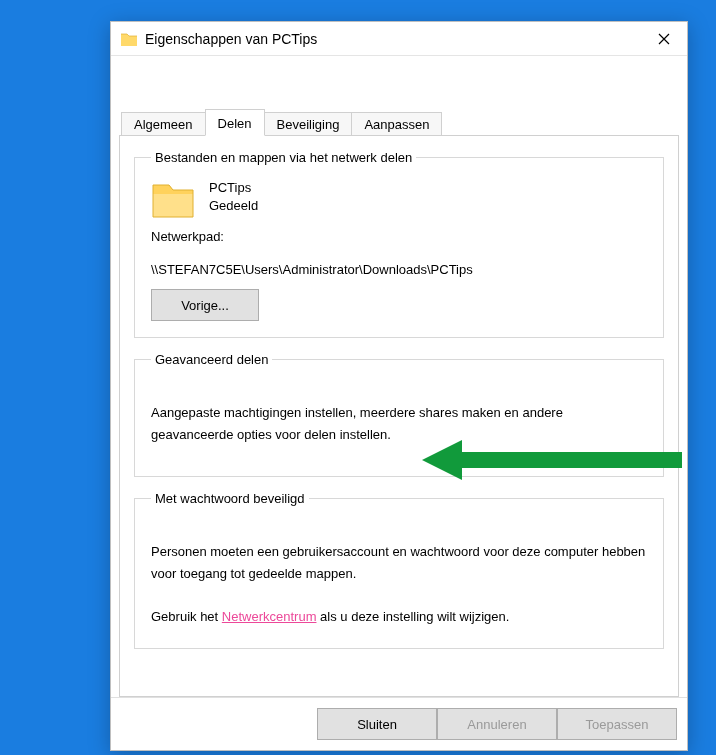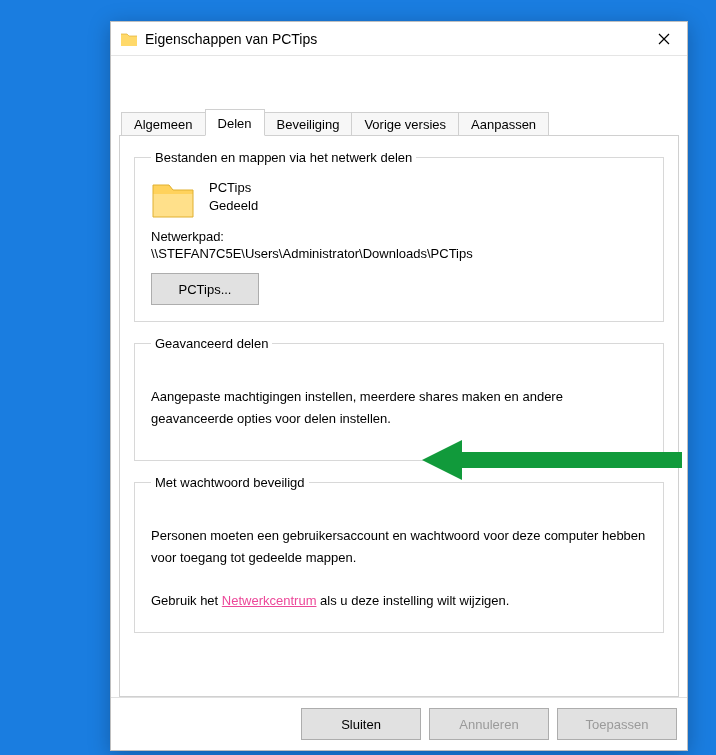--- a/index.html
+++ b/index.html
@@ -97,21 +97,21 @@
     display: flex;
     align-items: flex-start;
     margin-bottom: 10px;
   }
   .big-folder {
     width: 44px;
     height: 40px;
     margin-right: 14px;
   }
   .share-info div { line-height: 18px; }
-  .label-line { margin-bottom: 2px; }
+  .label-line { margin-bottom: 18px; }
   .path-line { margin-bottom: 12px; word-break: break-all; }
   .btn {
     background: #e1e1e1;
     border: 1px solid #adadad;
     padding: 4px 16px;
     font-family: inherit;
     font-size: 13px;
     cursor: default;
     display: inline-flex;
     align-items: center;
@@ -129,21 +129,21 @@
     height: 16px;
     margin-right: 2px;
   }
   .desc { line-height: 22px; margin-bottom: 14px; margin-top: 21px; }
   a.link { color: #ec4899; text-decoration: underline; cursor: pointer; }
   .bottom-bar {
     border-top: 1px solid #e0e0e0;
     padding: 10px 10px 10px 0;
     display: flex;
     justify-content: flex-end;
-    gap: 8px;
+    gap: 0;
     margin-top: auto;
   }
   .bottom-bar .btn { min-width: 86px; justify-content: center; }
   .bottom-bar .btn.disabled { color: #9a9a9a; }
   
   .arrow {
     position: absolute;
     top: 299px;
     left: 302px;
     width: 260px;
@@ -167,42 +167,41 @@
         <path d="M1 1 L11 11 M11 1 L1 11" stroke="#000" stroke-width="1.2"></path>
       </svg>
     </div>
   </div>
 
   <div class="tab-area">
     <div class="tabs">
       <div class="tab">Algemeen</div>
       <div class="tab active">Delen</div>
       <div class="tab">Beveiliging</div>
-      <div class="tab">Vorige versies</div>
       <div class="tab">Aanpassen</div>
     </div>
 
     <div class="tab-panel">
 
       <fieldset class="group">
         <legend>Bestanden en mappen via het netwerk delen</legend>
         <div class="share-row">
           <svg class="big-folder" viewBox="0 0 44 40">
             <path d="M2 6 h16 l4 5 h20 v27 h-40 z" fill="#ffe08a"></path>
             <path d="M2 6 h16 l4 5 h20 v4 h-40 z" fill="#ffd25c"></path>
             <path d="M2 6 h16 l4 5 h20 v27 h-40 z" fill="none" stroke="#e0b030" stroke-width="1"></path>
           </svg>
           <div class="share-info">
             <div>PCTips</div>
             <div>Gedeeld</div>
           </div>
         </div>
         <div class="label-line">Netwerkpad:</div>
         <div class="path-line">\\STEFAN7C5E\Users\Administrator\Downloads\PCTips</div>
-        <button class="btn wide">PCTips...</button>
+        <button class="btn wide">Vorige...</button>
       </fieldset>
 
       <fieldset class="group">
         <legend>Geavanceerd delen</legend>
         <div class="desc">Aangepaste machtigingen instellen, meerdere shares maken en andere geavanceerde opties voor delen instellen.</div>
       </fieldset>
 
       <fieldset class="group" style="margin-bottom:0;">
         <legend>Met wachtwoord beveiligd</legend>
         <div class="desc">Personen moeten een gebruikersaccount en wachtwoord voor deze computer hebben voor toegang tot gedeelde mappen.</div>

